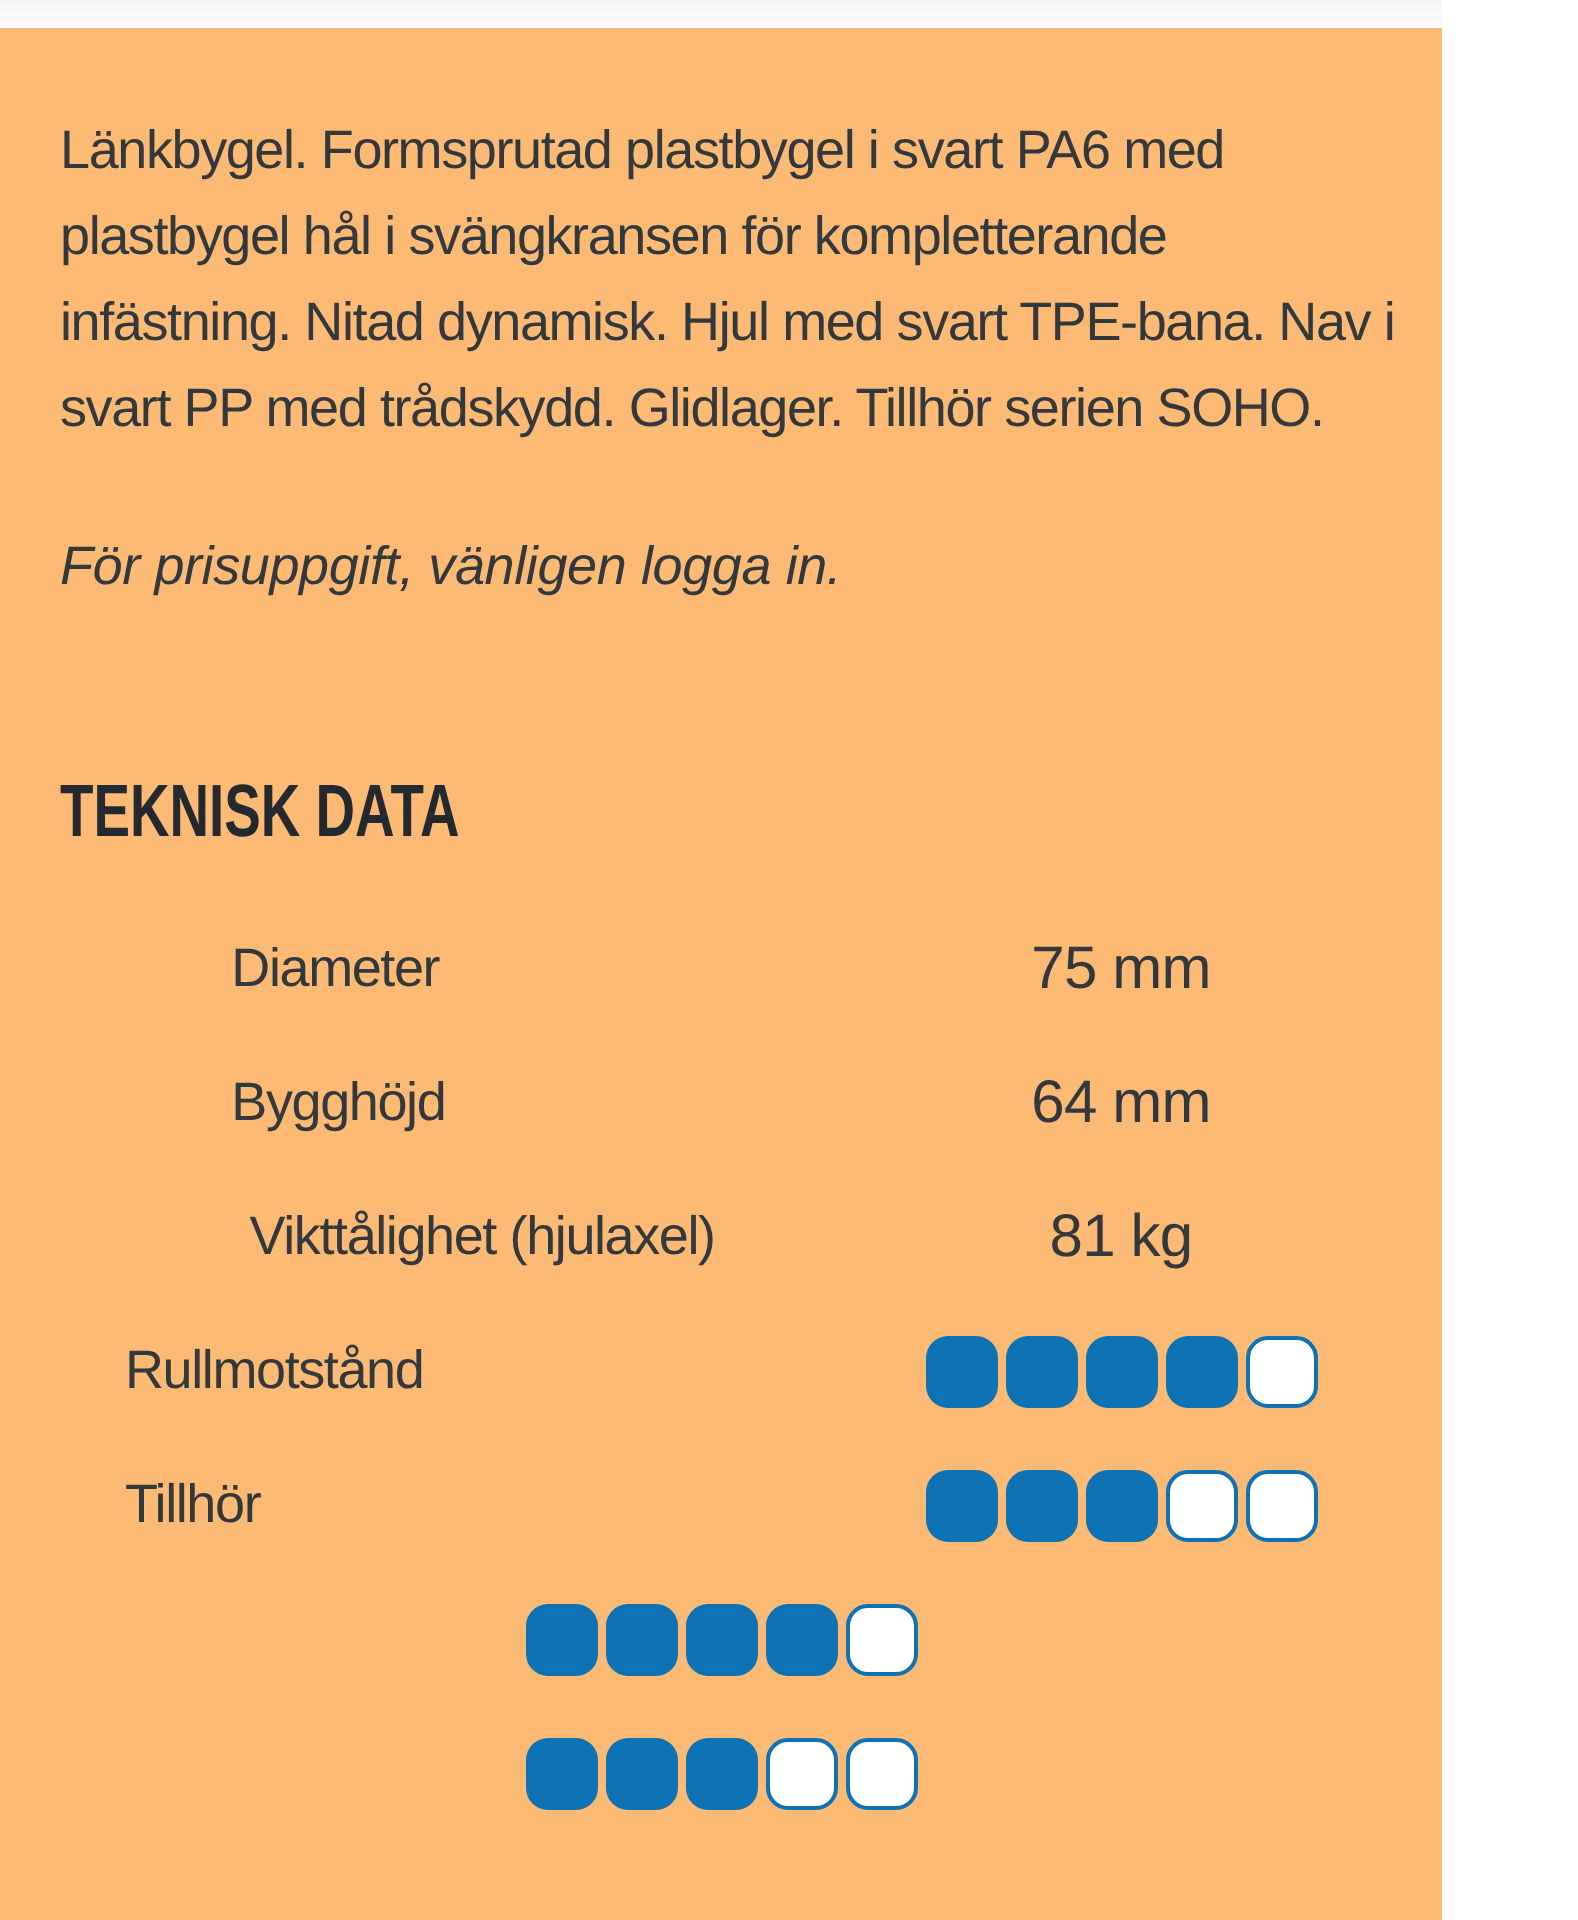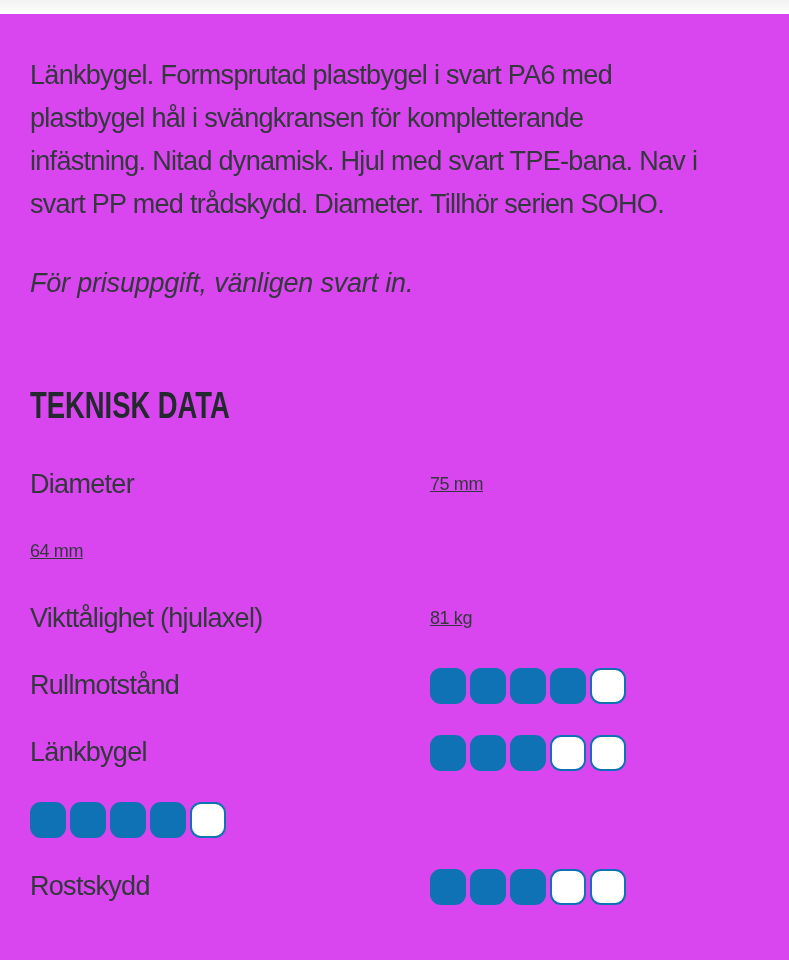--- a/index.html
+++ b/index.html
@@ -3,23 +3,23 @@
 <meta charset="utf-8">
 <style>
   * { box-sizing: border-box; margin: 0; padding: 0; }
   html, body {
     width: 789px;
     background: #ffffff;
     font-family: "Liberation Sans", "DejaVu Sans", sans-serif;
   }
   .page {
     position: relative;
-    width: 789px;
+    width: 721px;
     height: 960px;
-    background: #d946ef;
+    background: #fdba74;
     overflow: hidden;
   }
   .top-fade {
     height: 14px;
     background: linear-gradient(#f2f2f3, #ffffff);
   }
   .content {
     padding: 0 30px;
   }
   .description {
@@ -45,32 +45,32 @@
     letter-spacing: 0px;
     transform: scaleX(0.74);
     transform-origin: left center;
     white-space: nowrap;
   }
   .spec-table { margin-top: 24px; }
   .spec-row {
     display: flex;
     align-items: center;
     height: 67px;
+    justify-content: center;
   }
   .spec-label {
     flex: 0 0 400px;
     color: var(--body-text, #33383d);
     font-size: 27px;
     letter-spacing: -0.7px;
   }
   .spec-value {
     color: var(--body-text, #33383d);
-    font-size: 18px;
+    font-size: 30px;
     letter-spacing: -0.4px;
-    text-decoration: underline;
   }
   .rating { display: flex; gap: 4px; }
   .sq {
     display: inline-block;
     width: 36px;
     height: 36px;
     border-radius: 11px;
   }
   .sq.filled { background: var(--accent, #0e72b5); }
   .sq.empty  { background: #ffffff; border: 2.5px solid var(--accent, #0e72b5); }
@@ -78,31 +78,32 @@
 </head>
 <body>
 
 <div class="page">
   <div class="top-fade"></div>
   <main class="content">
     <div class="description">
         <div class="desc-line">Länkbygel. Formsprutad plastbygel i svart PA6 med</div>
         <div class="desc-line">plastbygel hål i svängkransen för kompletterande</div>
         <div class="desc-line">infästning. Nitad dynamisk. Hjul med svart TPE-bana. Nav i</div>
-        <div class="desc-line">svart PP med trådskydd. Diameter. Tillhör serien SOHO.</div>
+        <div class="desc-line">svart PP med trådskydd. Glidlager. Tillhör serien SOHO.</div>
       </div>
-    <p class="login-note">För prisuppgift, vänligen svart in.</p>
+    <p class="login-note">För prisuppgift, vänligen logga in.</p>
     <h2 class="section-title">TEKNISK DATA</h2>
     <div class="spec-table">
   <div class="spec-row">
     <div class="spec-label">Diameter</div>
     <div class="spec-value">75 mm</div>
   </div>
 
   <div class="spec-row">
+    <div class="spec-label">Bygghöjd</div>
     <div class="spec-value">64 mm</div>
   </div>
 
   <div class="spec-row">
     <div class="spec-label">Vikttålighet (hjulaxel)</div>
     <div class="spec-value">81 kg</div>
   </div>
 
   <div class="spec-row">
     <div class="spec-label">Rullmotstånd</div>
@@ -111,21 +112,21 @@
               <span class="sq filled"></span>
               <span class="sq filled"></span>
               <span class="sq filled"></span>
               <span class="sq filled"></span>
               <span class="sq empty"></span>
             </div>
           </div>
   </div>
 
   <div class="spec-row">
-    <div class="spec-label">Länkbygel</div>
+    <div class="spec-label">Tillhör</div>
     <div class="spec-value">
             <div class="rating">
               <span class="sq filled"></span>
               <span class="sq filled"></span>
               <span class="sq filled"></span>
               <span class="sq empty"></span>
               <span class="sq empty"></span>
             </div>
           </div>
   </div>
@@ -136,21 +137,20 @@
               <span class="sq filled"></span>
               <span class="sq filled"></span>
               <span class="sq filled"></span>
               <span class="sq filled"></span>
               <span class="sq empty"></span>
             </div>
           </div>
   </div>
 
   <div class="spec-row">
-    <div class="spec-label">Rostskydd</div>
     <div class="spec-value">
             <div class="rating">
               <span class="sq filled"></span>
               <span class="sq filled"></span>
               <span class="sq filled"></span>
               <span class="sq empty"></span>
               <span class="sq empty"></span>
             </div>
           </div>
   </div>

